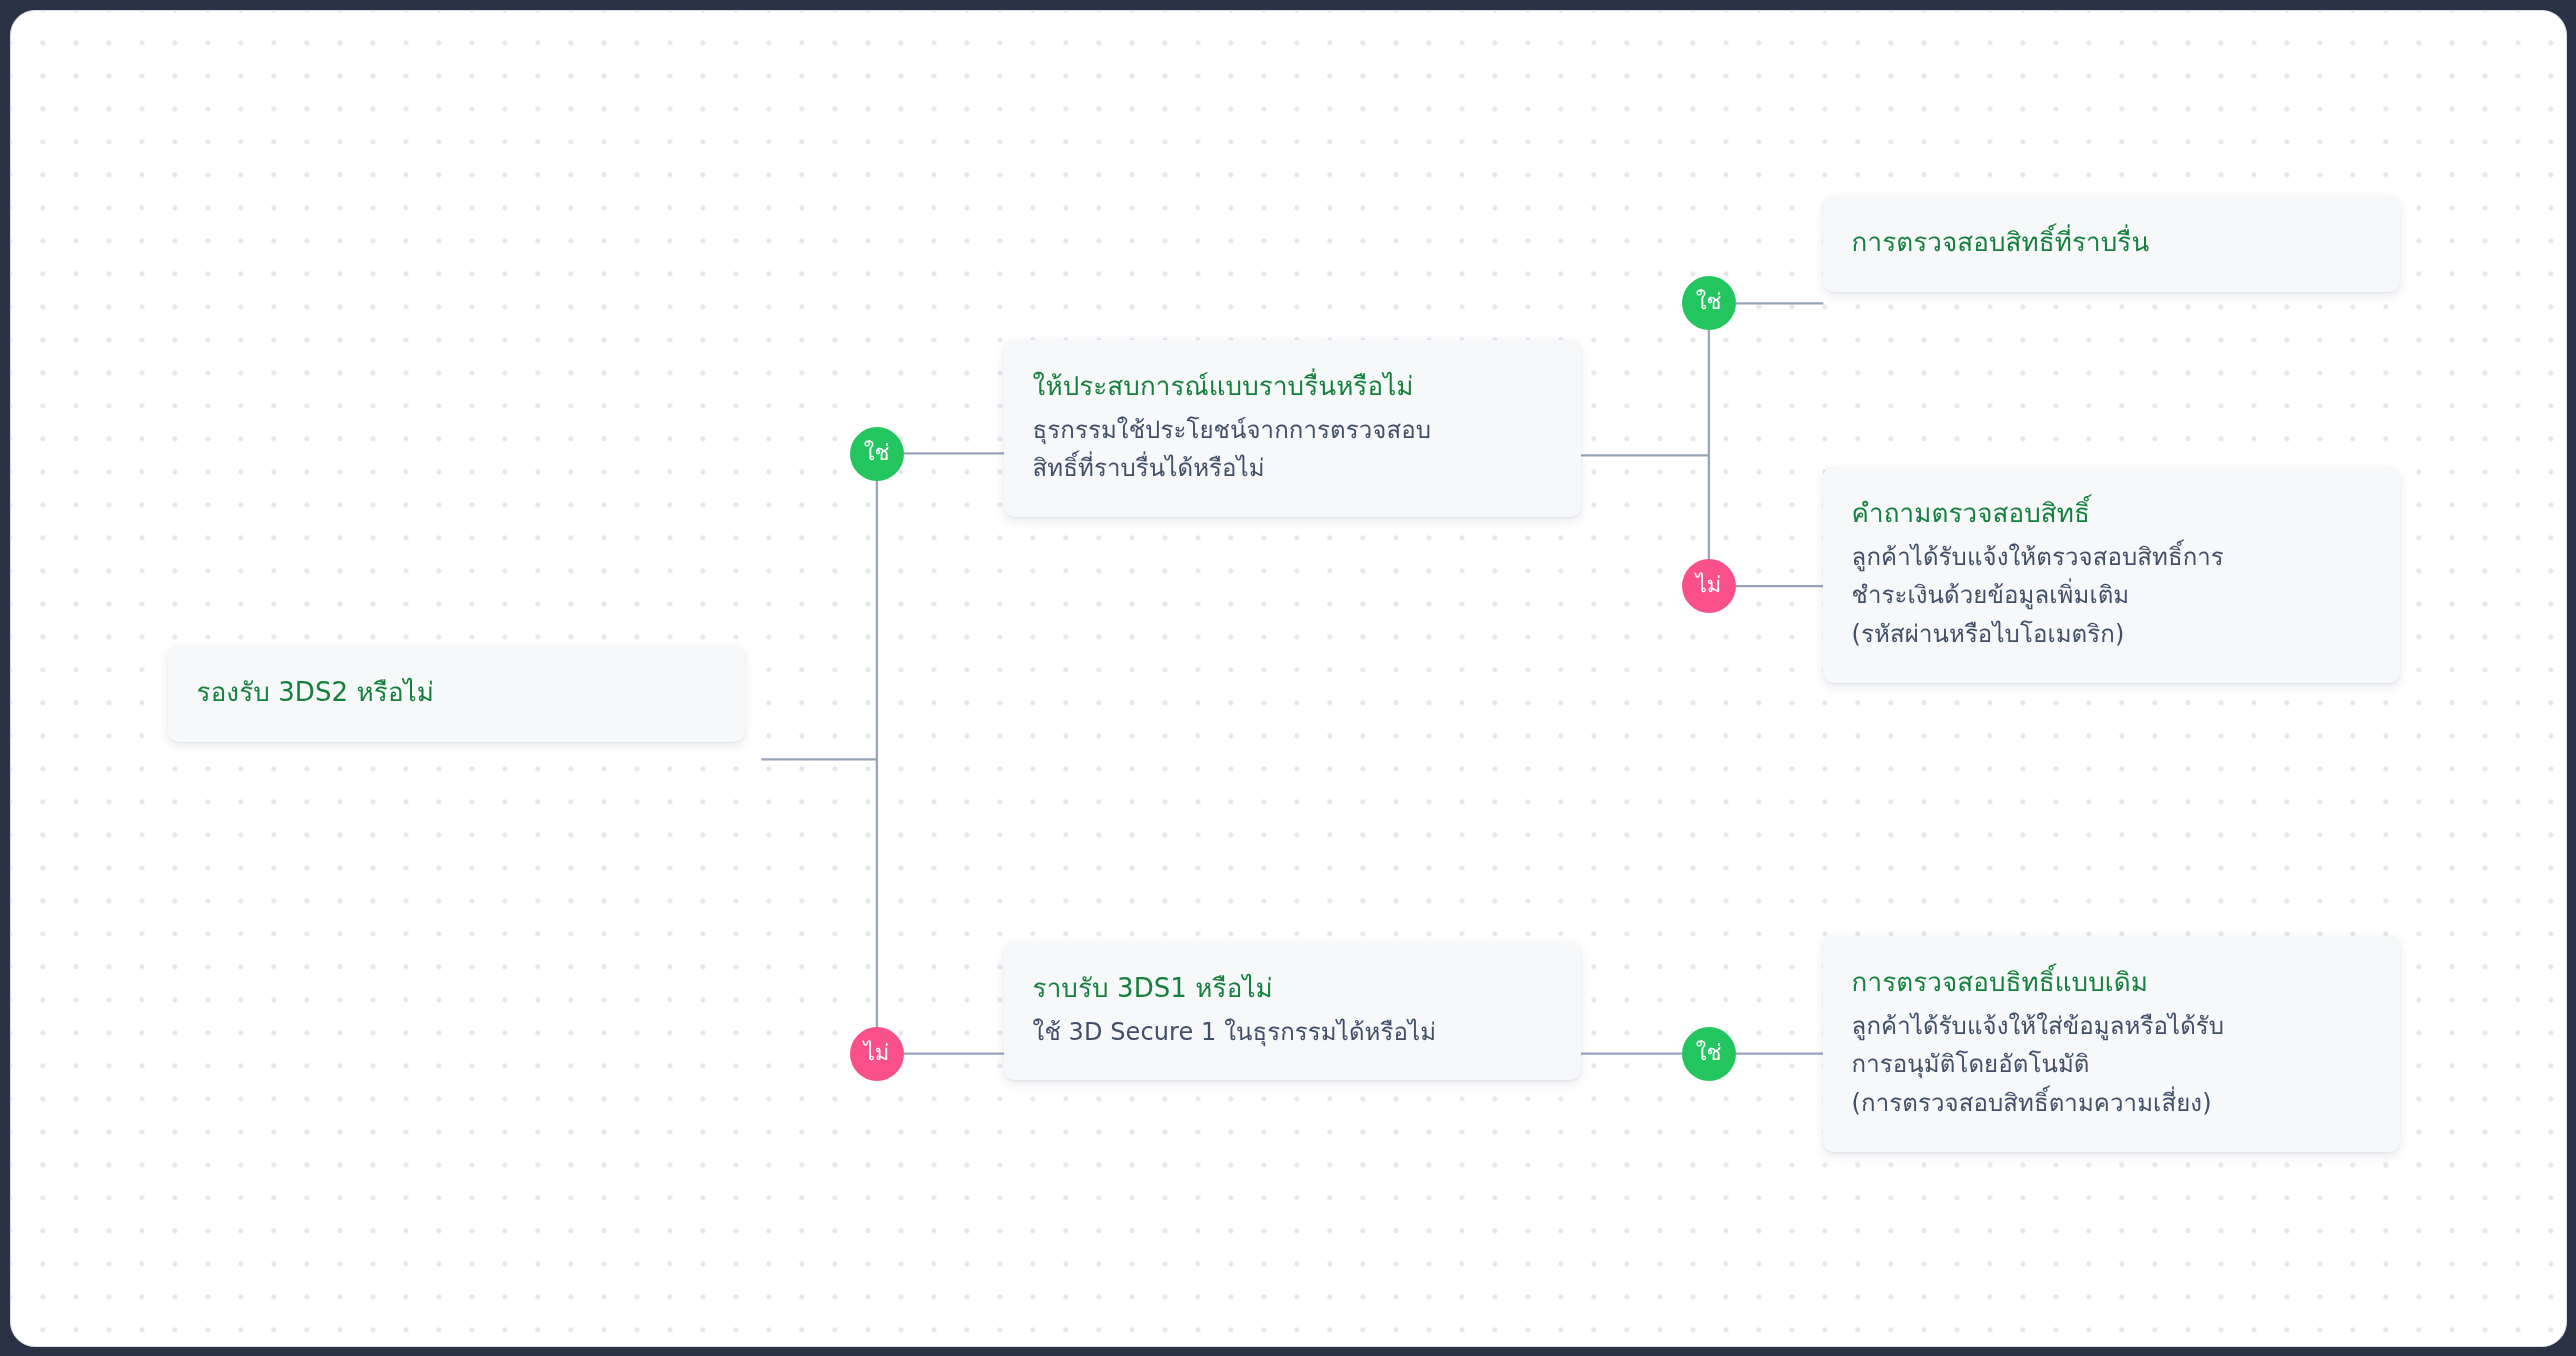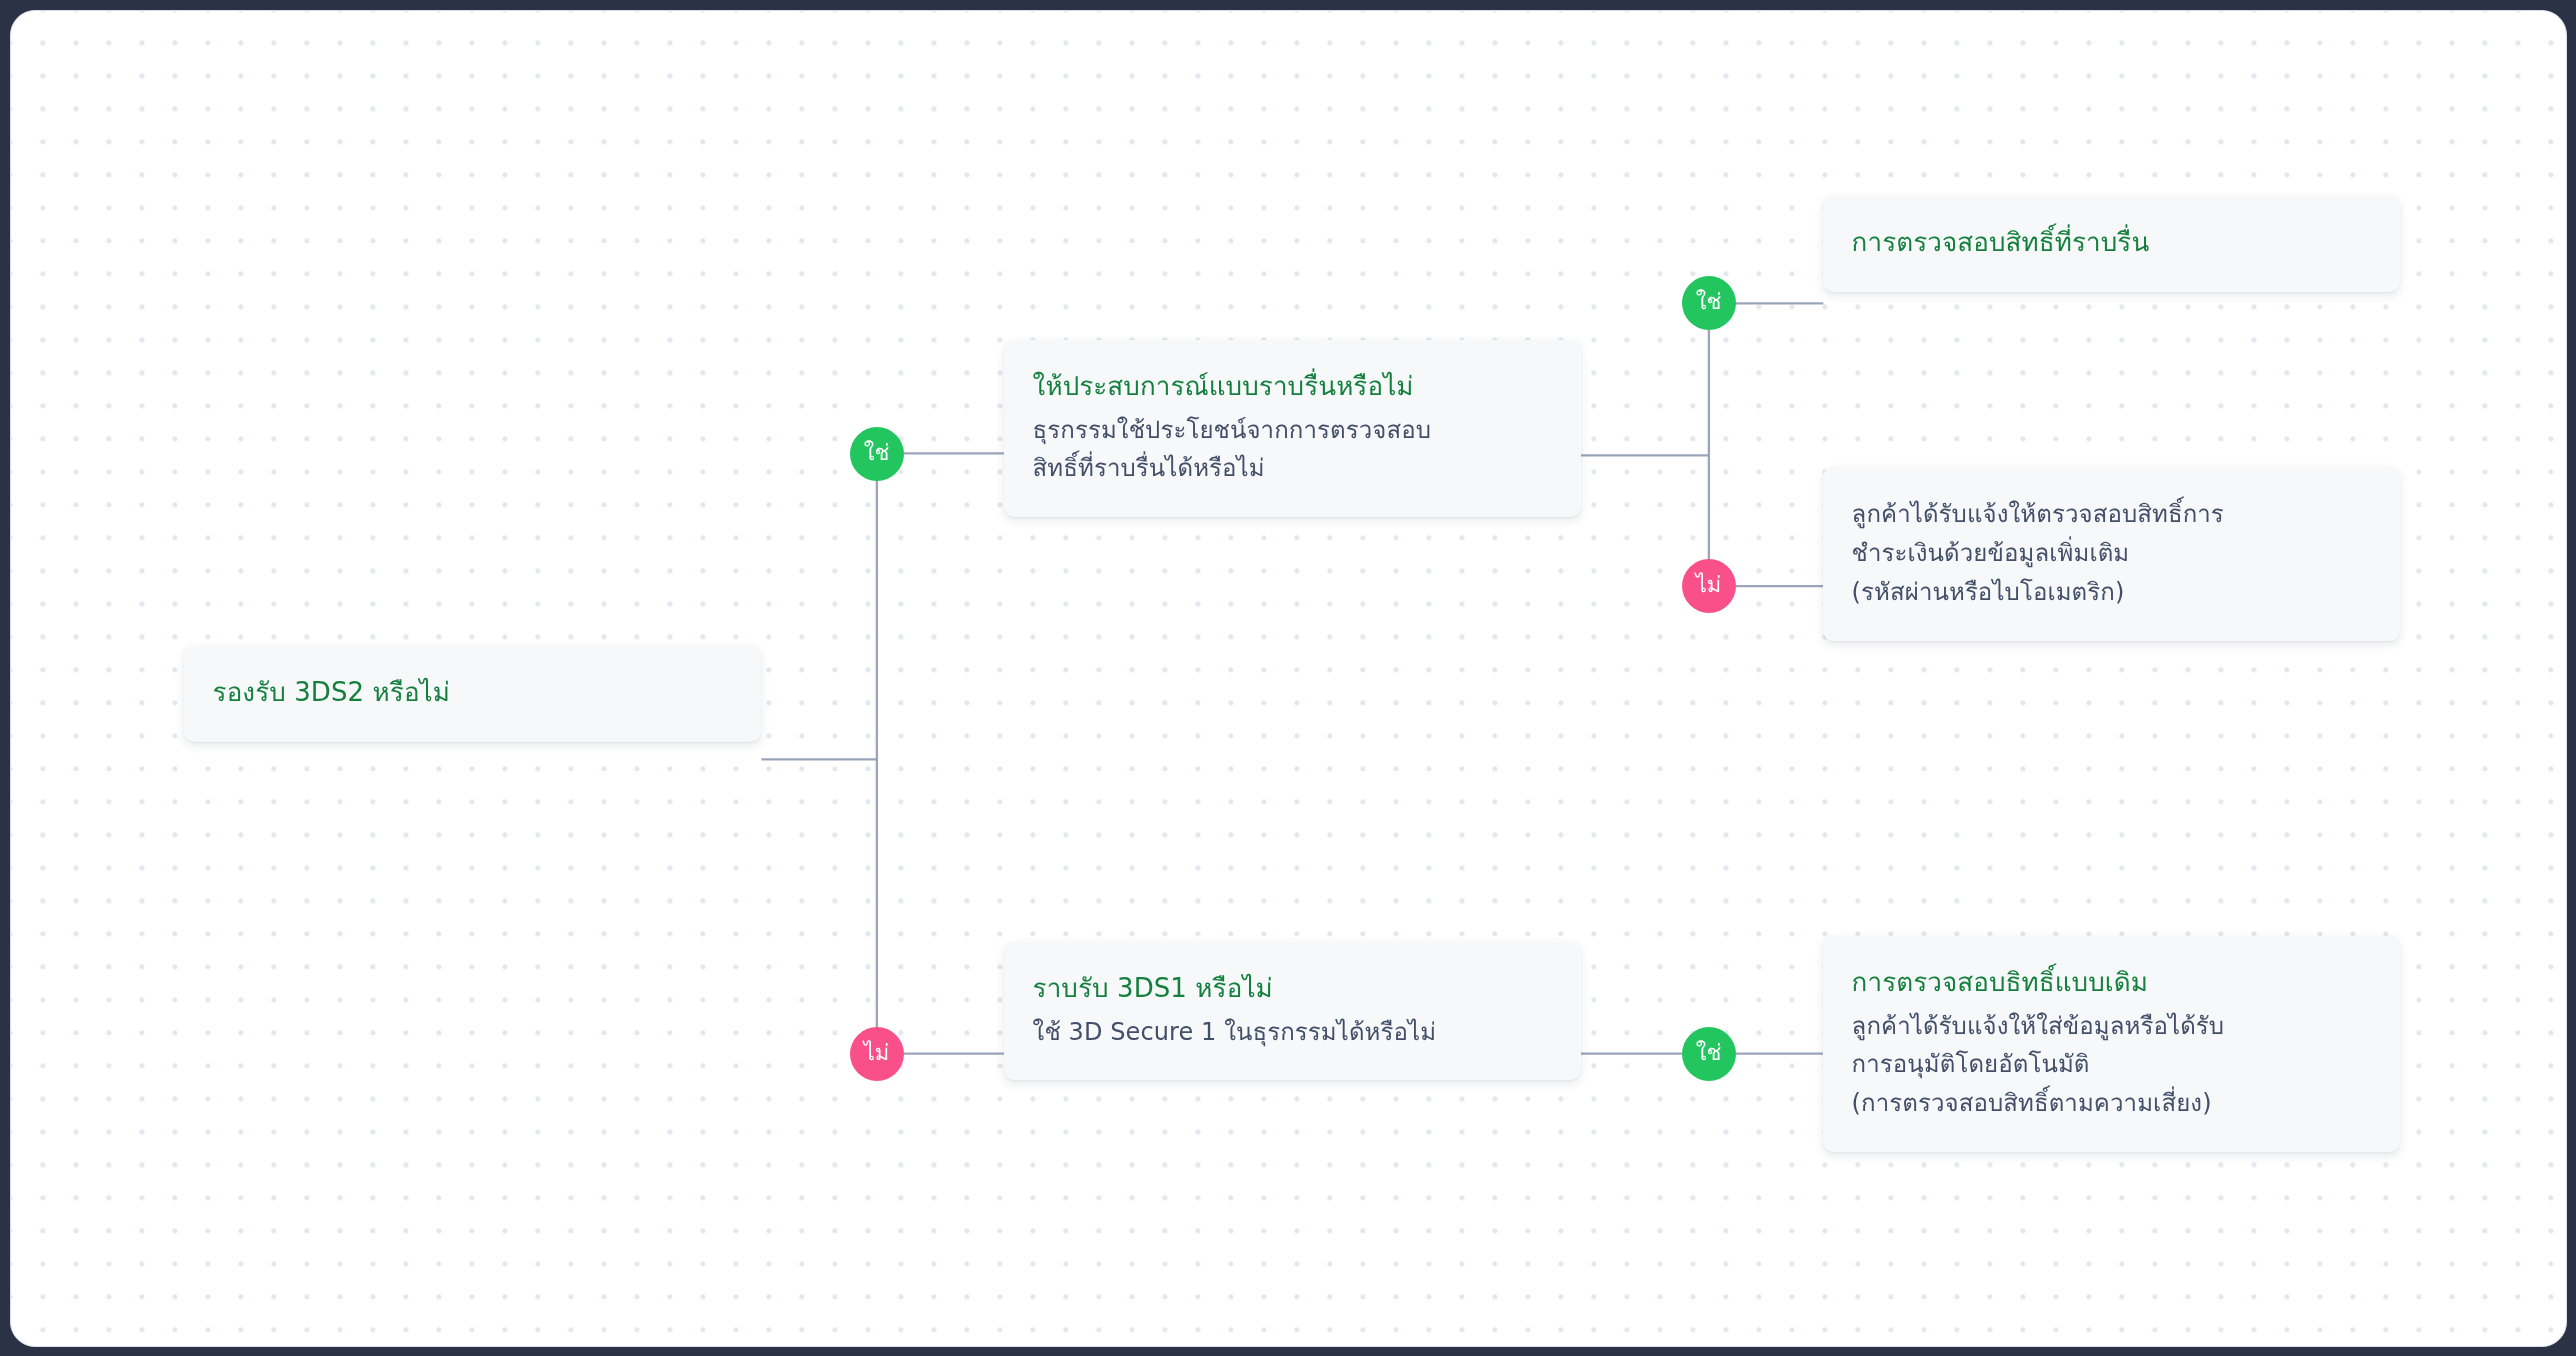--- a/index.html
+++ b/index.html
@@ -76,21 +76,21 @@
     justify-content: center;
     color: #ffffff;
     font-size: 22px;
     line-height: 1;
     padding-bottom: 1.9px;
   }
   .badge-yes { background: #22c55e; }
   .badge-no  { background: #f9508a; }
 
   
-  #card-3ds2      { left: 173px;  top: 635px;  width: 577px;  }
+  #card-3ds2      { left: 157px;  top: 635px;  width: 577px;  }
   #card-smooth    { left: 993px; top: 329px;  width: 577px;  }
   #card-3ds1      { left: 993px; top: 931px;  width: 577px;  }
   #card-frict     { left: 1812px; top: 185px;  width: 577px;  }
   #card-challenge { left: 1812px; top: 456px;  width: 577px;  }
   #card-legacy    { left: 1812px; top: 925px;  width: 577px;  }
 
   
   #badge-l1-yes { left: 839px;  top: 416px;  }
   #badge-l1-no  { left: 839px;  top: 1016px; }
   #badge-l2-yes { left: 1671px; top: 265px;  }
@@ -142,20 +142,21 @@
   <div class="card" id="card-3ds1">
     <div class="card-title">ราบรับ 3DS1 หรือไม่</div>
     <div class="card-desc">ใช้ 3D Secure 1 ในธุรกรรมได้หรือไม่</div>
   </div>
 
   <div class="card" id="card-frict">
     <div class="card-title">การตรวจสอบสิทธิ์ที่ราบรื่น</div>
   </div>
 
   <div class="card" id="card-challenge">
+    <div class="card-title">คำถามตรวจสอบสิทธิ์</div>
     <div class="card-desc">ลูกค้าได้รับแจ้งให้ตรวจสอบสิทธิ์การ
 ชำระเงินด้วยข้อมูลเพิ่มเติม
 (รหัสผ่านหรือไบโอเมตริก)</div>
   </div>
 
   <div class="card" id="card-legacy">
     <div class="card-title">การตรวจสอบธิทธิ์แบบเดิม</div>
     <div class="card-desc">ลูกค้าได้รับแจ้งให้ใส่ข้อมูลหรือได้รับ
 การอนุมัติโดยอัตโนมัติ
 (การตรวจสอบสิทธิ์ตามความเสี่ยง)</div>

